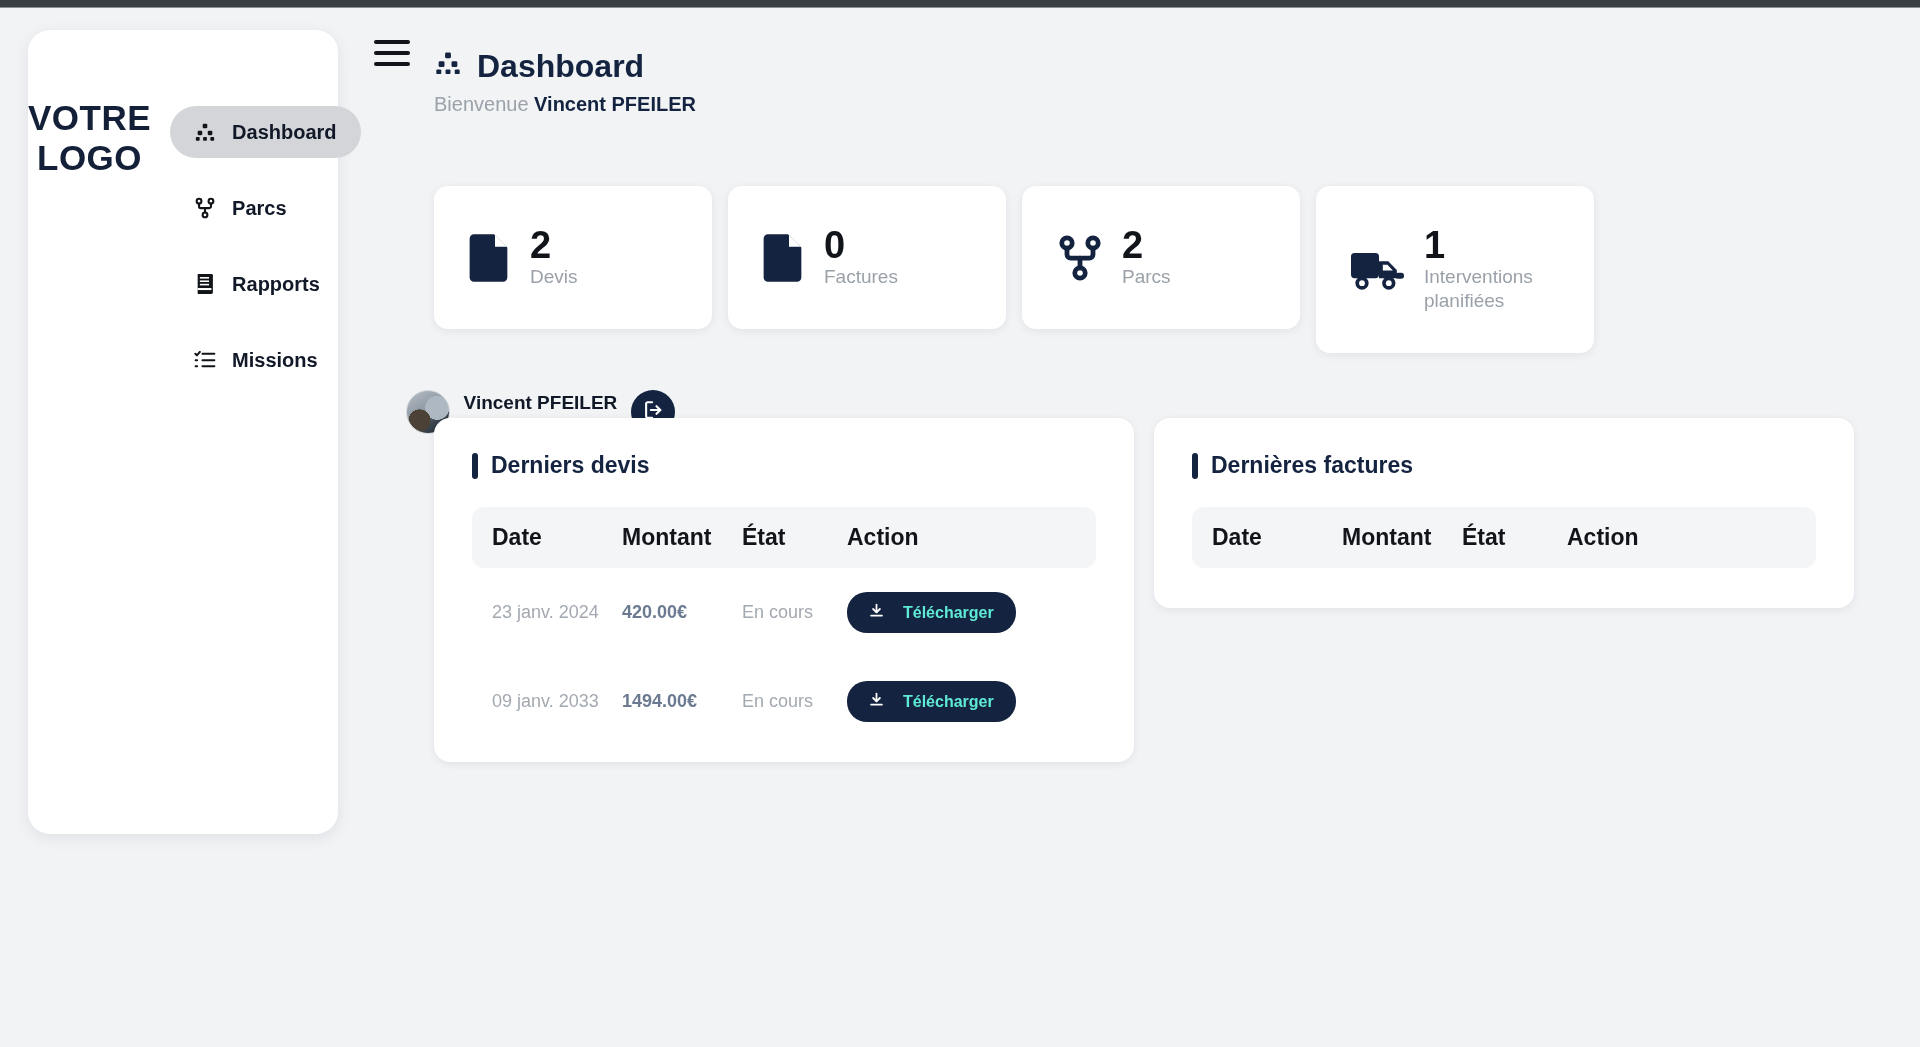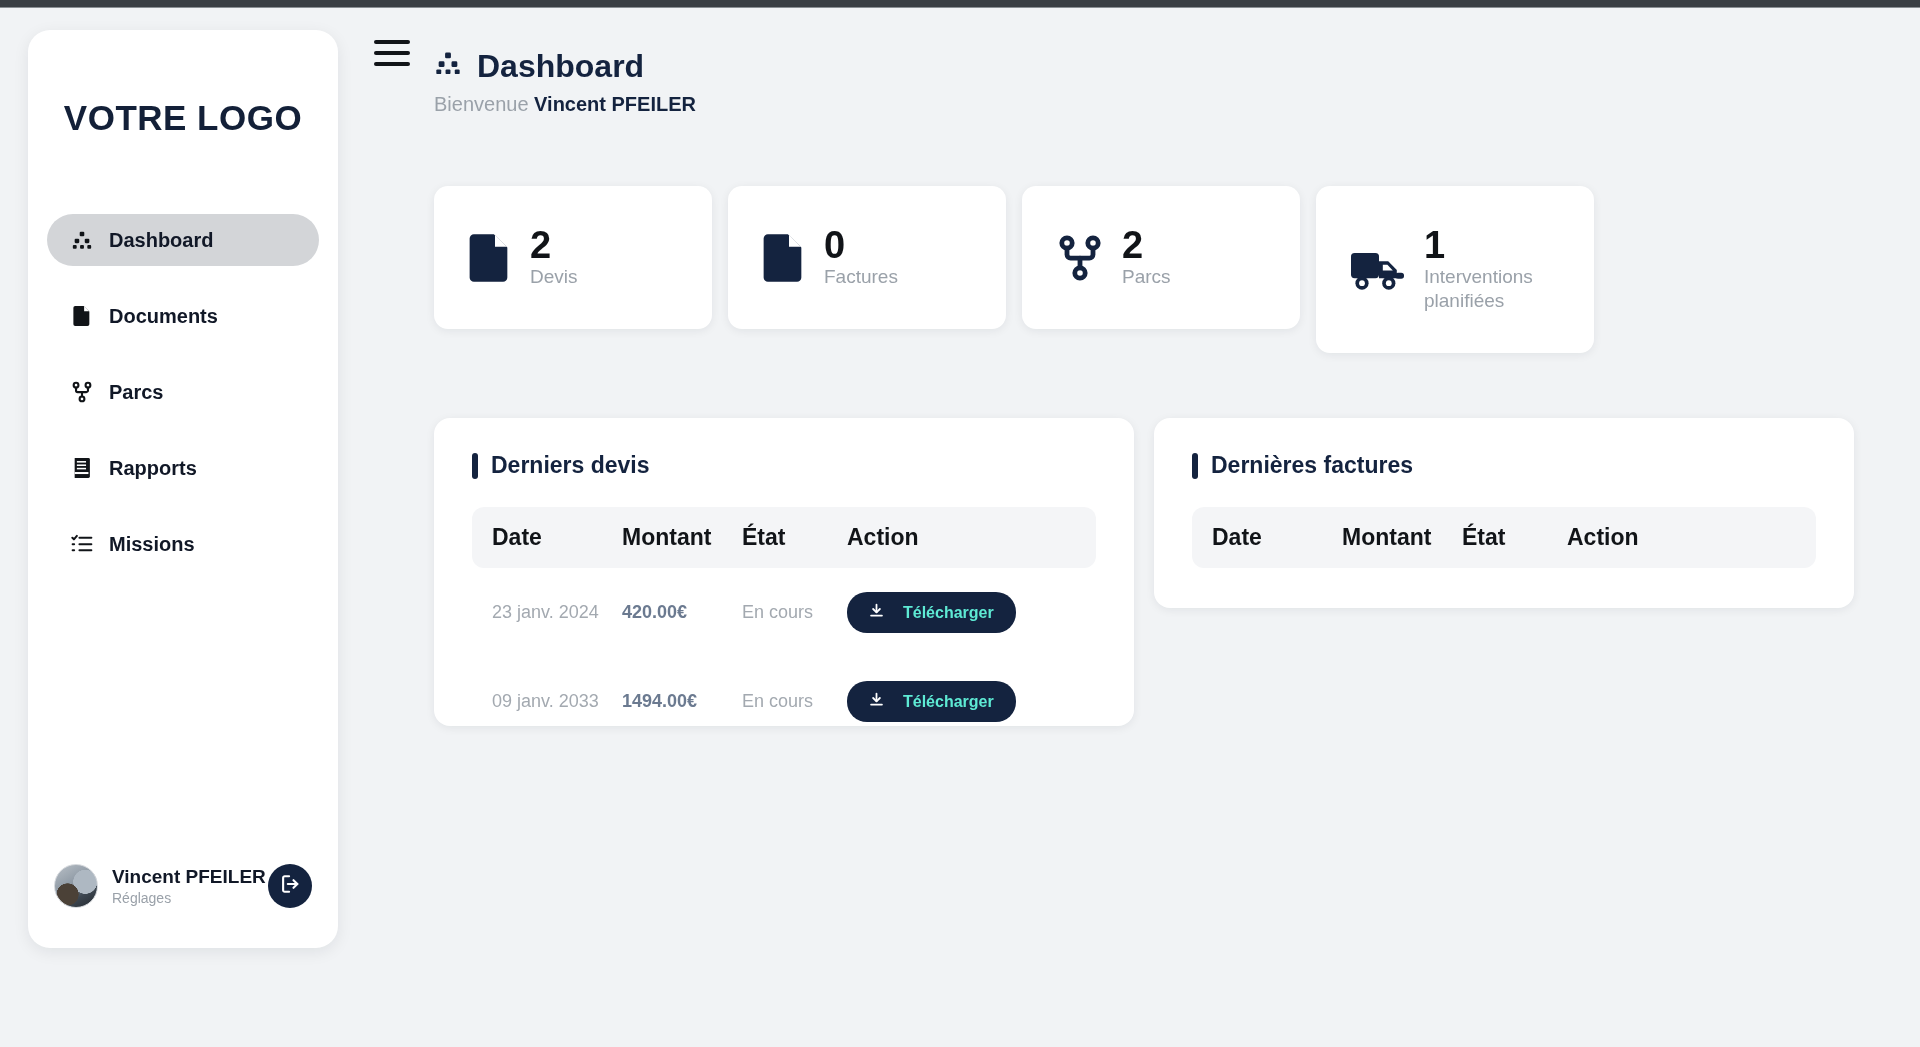--- a/index.html
+++ b/index.html
@@ -21,26 +21,26 @@
     position: absolute;
     top: 8px; left: 0;
     width: 1920px; height: 1039px;
     background: #f1f3f5;
   }
 
   
   .sidebar {
     position: absolute;
     left: 28px; top: 22px;
-    width: 310px; height: 918px;
+    width: 310px; height: 804px;
     background: #ffffff;
     border-radius: 22px;
     box-shadow: 0 4px 16px rgba(16,24,40,.08);
     display: flex;
-    flex-direction: column;
+    flex-direction: row;
   }
   .logo {
     margin-top: 68px;
     text-align: center;
     font-size: 35px;
     font-weight: 700;
     letter-spacing: .5px;
     color: #132038;
   }
   .nav {
@@ -133,21 +133,21 @@
   .stat-lbl { font-size: 19px; color: #9aa1a9; margin-top: 1px; line-height: 1.25; max-width: 140px; }
 
   
   .panels { position: absolute; left: 74px; top: 410px; display: flex; gap: 20px; }
   .panel {
     background: #fff;
     border-radius: 16px;
     box-shadow: 0 2px 10px rgba(16,24,40,.07);
     padding: 34px 38px 40px 38px;
   }
-  .panel.devis { width: 700px; height: 308px; }
+  .panel.devis { width: 700px; height: 344px; }
   .panel.factures { width: 700px; height: 190px; }
   .panel-title {
     display: flex; align-items: center; gap: 13px;
     font-size: 23px; font-weight: 700; color: #14233f;
     margin-bottom: 28px;
   }
   .bar { width: 6px; height: 26px; border-radius: 3px; background: #14233f; flex: 0 0 6px; }
 
   table { width: 100%; border-collapse: collapse; table-layout: fixed; }
   thead tr { background: #f4f5f7; }
@@ -198,29 +198,20 @@
             <rect x="4" y="10.5" width="5" height="5" rx="1.2"></rect>
             <rect x="15" y="10.5" width="5" height="5" rx="1.2"></rect>
             <rect x="2" y="17.5" width="4.2" height="4" rx="1"></rect>
             <rect x="9.9" y="17.5" width="4.2" height="4" rx="1"></rect>
             <rect x="17.8" y="17.5" width="4.2" height="4" rx="1"></rect>
           </svg>
         </span>
         <span>Dashboard</span>
       </div>
 
-      <div class="nav-item">
-        <span class="nav-ico">
-          <svg width="20" height="22" viewBox="0 0 20 24" fill="#111418">
-            <path d="M2.6 1h9.2l6.2 6.1V21a2 2 0 0 1-2 2H2.6a2 2 0 0 1-2-2V3a2 2 0 0 1 2-2z"></path>
-            <path d="M12.3 1.4v5.4h5.4z" fill="#ffffff"></path>
-          </svg>
-        </span>
-        <span>Documents</span>
-      </div>
 
       <div class="nav-item">
         <span class="nav-ico">
           <svg width="22" height="22" viewBox="0 0 24 24" fill="none" stroke="#111418" stroke-width="2.3" stroke-linecap="round">
             <circle cx="5.5" cy="4.5" r="2.6"></circle>
             <circle cx="18.5" cy="4.5" r="2.6"></circle>
             <circle cx="12" cy="19.5" r="2.6"></circle>
             <path d="M5.5 7.1v3.2a1.8 1.8 0 0 0 1.8 1.8h9.4a1.8 1.8 0 0 0 1.8-1.8V7.1"></path>
             <path d="M12 12.1v4.8"></path>
           </svg>

